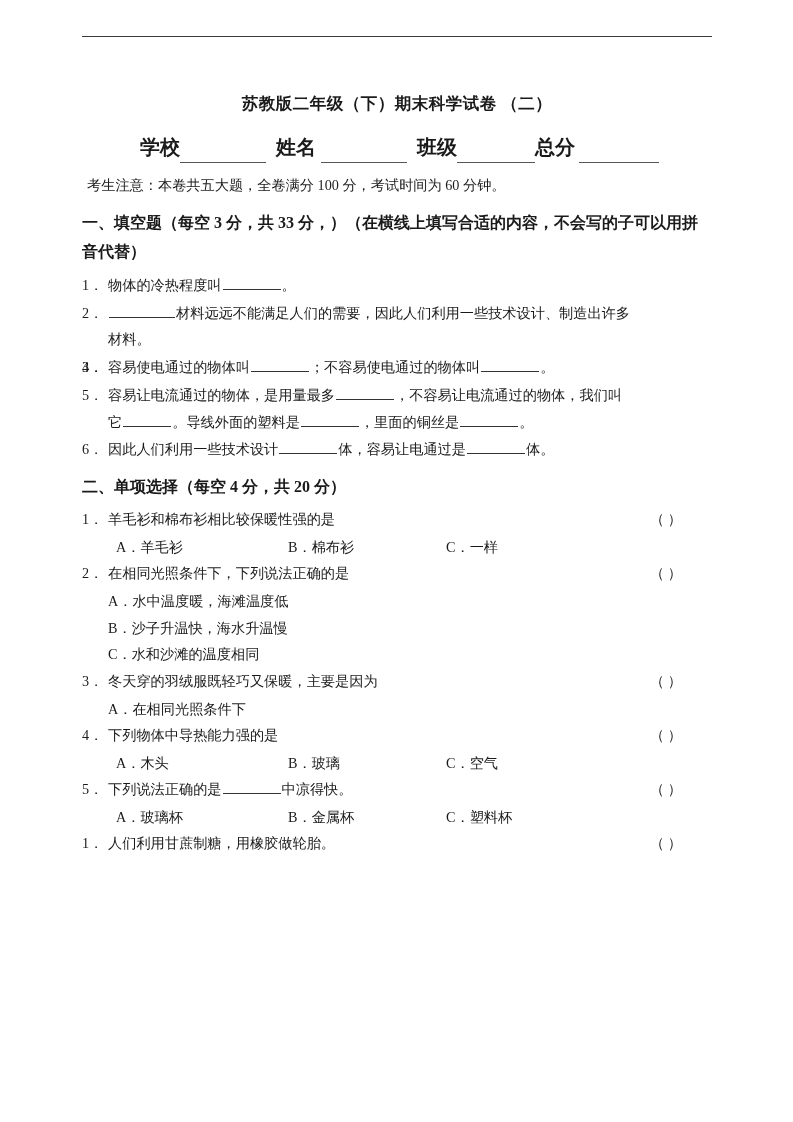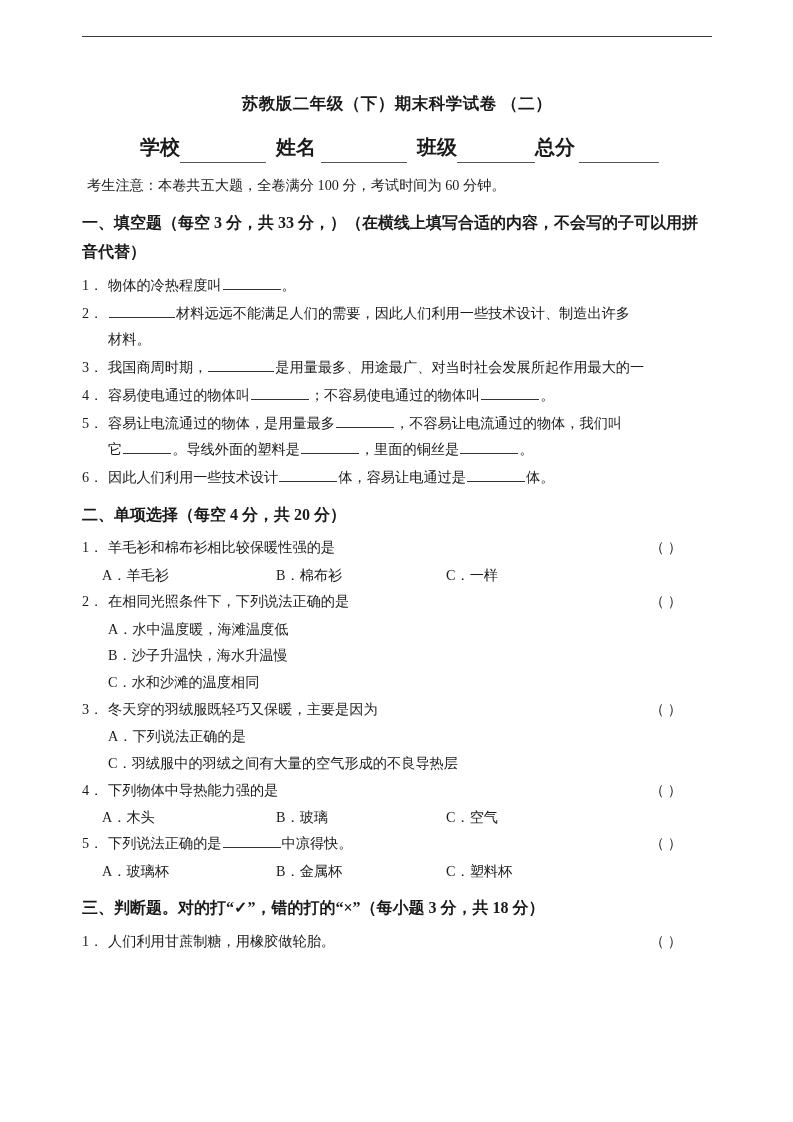--- a/index.html
+++ b/index.html
@@ -124,22 +124,22 @@
     padding-left: 26px;
     display: block;
     position: relative;
     height: 26px;
   }
   .opt {
     position: absolute;
     top: 0;
     white-space: nowrap;
   }
-  .opt-a { left: 20px; }
-  .opt-b { left: 194px; }
+  .opt-a { left: 34px; }
+  .opt-b { left: 206px; }
   .opt-c { left: 364px; }
 
   .opt-stack {
     font-size: 14.2px;
     line-height: 1.88;
     padding-left: 26px;
     margin: 0;
   }
   .opt-stack .opt-item {
     display: block;
@@ -186,21 +186,20 @@
           <span class="num">1．</span>
           <span class="q-line"><span>物体的冷热程度叫</span><span class="blank b-md"></span><span>。</span></span>
         </div>
         <div class="q">
           <span class="num">2．</span>
           <span class="q-line"><span class="blank b-lg"></span><span>材料远远不能满足人们的需要，因此人们利用一些技术设计、制造出许多</span></span>
           <span class="q-line"><span>材料。</span></span>
         </div>
         <div class="q">
           <span class="num">3．</span>
-          <span class="q-line"><span>我国商周时期，</span><span class="blank b-lg"></span><span>是用量最多、用途最广、对当时社会发展所起作用最大的一</span></span>
         </div>
         <div class="q">
           <span class="num">4．</span>
           <span class="q-line"><span>容易使电通过的物体叫</span><span class="blank b-md"></span><span>；不容易使电通过的物体叫</span><span class="blank b-md"></span><span>。</span></span>
         </div>
         <div class="q">
           <span class="num">5．</span>
           <span class="q-line"><span>容易让电流通过的物体，是用量最多</span><span class="blank b-md"></span><span>，不容易让电流通过的物体，我们叫</span></span>
           <span class="q-line"><span>它</span><span class="blank b-sm"></span><span>。导线外面的塑料是</span><span class="blank b-md"></span><span>，里面的铜丝是</span><span class="blank b-md"></span><span>。</span></span>
         </div>
@@ -225,42 +224,40 @@
         <div class="opt-stack">
           <span class="opt-item">A．水中温度暖，海滩温度低</span>
           <span class="opt-item">B．沙子升温快，海水升温慢</span>
           <span class="opt-item">C．水和沙滩的温度相同</span>
         </div>
         <div class="q">
           <span class="num">3．</span>
           <span class="q-line">冬天穿的羽绒服既轻巧又保暖，主要是因为<span class="paren">（    ）</span></span>
         </div>
         <div class="opt-stack">
-          <span class="opt-item">A．下列说法正确的是</span>
-          <span class="opt-item">C．羽绒服中的羽绒之间有大量的空气形成的不良导热层</span>
+          <span class="opt-item">A．在相同光照条件下</span>
         </div>
         <div class="q">
           <span class="num">4．</span>
           <span class="q-line">下列物体中导热能力强的是<span class="paren">（    ）</span></span>
         </div>
         <div class="opts-row">
           <span class="opt opt-a">A．木头</span>
           <span class="opt opt-b">B．玻璃</span>
           <span class="opt opt-c">C．空气</span>
         </div>
         <div class="q">
           <span class="num">5．</span>
           <span class="q-line"><span>下列说法正确的是</span><span class="blank b-md"></span><span>中凉得快。</span><span class="paren">（    ）</span></span>
         </div>
         <div class="opts-row">
           <span class="opt opt-a">A．玻璃杯</span>
           <span class="opt opt-b">B．金属杯</span>
           <span class="opt opt-c">C．塑料杯</span>
         </div>
-        <div class="sec-heading">三、判断题。对的打“✓”，错的打的“×”（每小题 3 分，共 18 分）</div>
         <div class="q">
           <span class="num">1．</span>
           <span class="q-line">人们利用甘蔗制糖，用橡胶做轮胎。<span class="paren">（    ）</span></span>
         </div>
       </div>
 
   </div>
 </div>
 
 </body></html>

